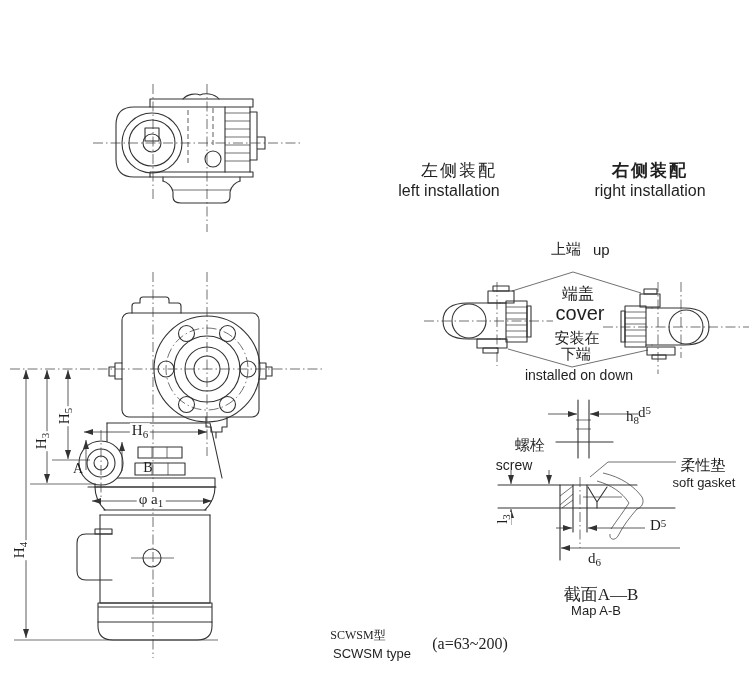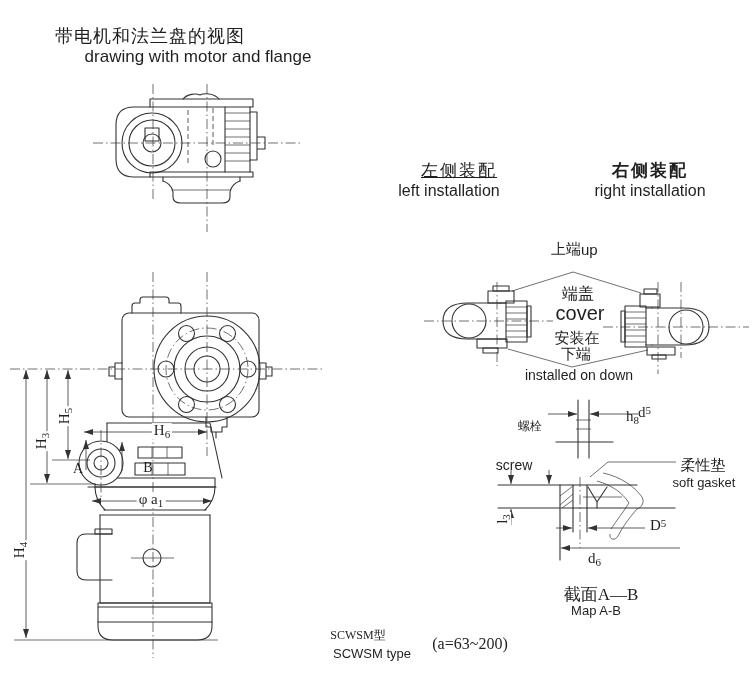--- a/index.html
+++ b/index.html
@@ -15,21 +15,21 @@
   .lbl{position:absolute;white-space:nowrap;color:#1f1f1f;line-height:1.05;}
   .ctr{transform:translateX(-50%);}
   .mid{transform:translate(-50%,-50%);}
   .rot{transform:translate(-50%,-50%) rotate(-90deg);}
   .zh{font-family:"Liberation Serif","DejaVu Serif",serif;}
   .en{font-family:"Liberation Sans","DejaVu Sans",sans-serif;}
   .dim{font-family:"Liberation Serif","DejaVu Serif",serif;font-size:15px;}
   .bgw{background:#fff;padding:0 2px;}
   .sb{font-size:11px;position:relative;top:3px;}
   .sp{font-size:11px;position:relative;top:-3px;}
-  .uprow{display:flex;}
+  .uprow{display:flex;gap:12px;}
 </style>
 </head>
 <body>
 
 <div class="canvas">
 
   <svg width="756" height="679" viewBox="0 0 756 679">
     <defs>
       <marker id="arr" markerUnits="userSpaceOnUse" markerWidth="11" markerHeight="8" refX="9.5" refY="4" orient="auto-start-reverse">
         <path d="M0.5,1 L9.5,4 L0.5,7 Z" fill="#333"></path>
@@ -165,53 +165,51 @@
       <path class="tn" d="M676,462 H608 L590,477"></path>
       <path class="dm" marker-end="url(#arr)" d="M549,470 V484"></path>
       <path class="dm" marker-end="url(#arr)" d="M511,470 V484"></path>
       <path class="dm" marker-end="url(#arr)" d="M511,525 V509"></path>
       <path class="dm" marker-end="url(#arr)" d="M556,528 H572"></path>
       <path class="dm" marker-end="url(#arr)" d="M645,528 H588"></path>
       <path class="dm" marker-end="url(#arr)" d="M680,548 H561"></path>
     </g>
   </svg>
 
-  <div class="lbl zh ctr" style="left:150px;top:27px;font-size:18px;letter-spacing:1px;">带电机和法兰盘的视图</div>
-  <div class="lbl en ctr" style="left:198px;top:48px;font-size:17px;">drawing with motor and flange</div>
-
-  <div class="lbl zh ctr" style="left:459px;top:162px;font-size:17px;letter-spacing:2px;text-decoration:underline;">左侧装配</div>
+
+  <div class="lbl zh ctr" style="left:459px;top:162px;font-size:17px;letter-spacing:2px;">左侧装配</div>
   <div class="lbl en ctr" style="left:449px;top:183px;font-size:16px;">left installation</div>
   <div class="lbl zh ctr" style="left:650px;top:162px;font-size:17px;letter-spacing:2px;font-weight:bold;">右侧装配</div>
   <div class="lbl en ctr" style="left:650px;top:183px;font-size:16px;">right installation</div>
 
   <div class="lbl uprow" style="left:551px;top:242px;">
     <span class="zh" style="font-size:15px;">上端</span>
     <span class="en" style="font-size:15px;">up</span>
   </div>
   <div class="lbl zh ctr" style="left:578px;top:286px;font-size:16px;">端盖</div>
   <div class="lbl en ctr" style="left:580px;top:303px;font-size:20px;">cover</div>
   <div class="lbl zh ctr" style="left:577px;top:331px;font-size:15px;">安装在</div>
   <div class="lbl zh ctr" style="left:576px;top:347px;font-size:15px;">下端</div>
   <div class="lbl en ctr" style="left:579px;top:368px;font-size:14px;">installed on down</div>
 
-  <div class="lbl zh ctr" style="left:530px;top:420px;font-size:12px;">螺栓</div>
+  <div class="lbl zh ctr" style="left:530px;top:438px;font-size:15px;">螺栓</div>
   <div class="lbl en ctr" style="left:514px;top:458px;font-size:14px;">screw</div>
   <div class="lbl zh ctr" style="left:703px;top:458px;font-size:15px;">柔性垫</div>
   <div class="lbl en ctr" style="left:704px;top:476px;font-size:13px;">soft gasket</div>
 
   <div class="lbl dim" style="left:638px;top:405px;"><span>d</span><span class="sp">5</span></div>
   <div class="lbl dim" style="left:626px;top:409px;"><span>h</span><span class="sb">8</span></div>
   <div class="lbl dim rot bgw" style="left:503px;top:519px;"><span>l</span><span class="sb">3</span></div>
   <div class="lbl dim" style="left:650px;top:518px;"><span>D</span><span class="sp">5</span></div>
   <div class="lbl dim" style="left:588px;top:551px;"><span>d</span><span class="sb">6</span></div>
 
   <div class="lbl zh ctr" style="left:601px;top:586px;font-size:17px;">截面A—B</div>
   <div class="lbl en ctr" style="left:596px;top:604px;font-size:13px;">Map A-B</div>
 
-  <div class="lbl dim mid bgw" style="left:140px;top:431px;margin-left:22px;"><span>H</span><span class="sb">6</span></div>
+  <div class="lbl dim mid bgw" style="left:140px;top:431px;"><span>H</span><span class="sb">6</span></div>
   <div class="lbl dim mid" style="left:78px;top:469px;font-size:14px;">A</div>
   <div class="lbl dim mid" style="left:148px;top:468px;font-size:14px;">B</div>
   <div class="lbl dim mid bgw" style="left:151px;top:500px;"><span>φ a</span><span class="sb">1</span></div>
 
   <div class="lbl dim rot bgw" style="left:42px;top:441px;"><span>H</span><span class="sb">3</span></div>
   <div class="lbl dim rot bgw" style="left:65px;top:416px;"><span>H</span><span class="sb">5</span></div>
   <div class="lbl dim rot bgw" style="left:20px;top:550px;"><span>H</span><span class="sb">4</span></div>
 
   <div class="lbl zh ctr" style="left:358px;top:629px;font-size:12px;">SCWSM型</div>
   <div class="lbl en ctr" style="left:372px;top:647px;font-size:13px;">SCWSM type</div>

